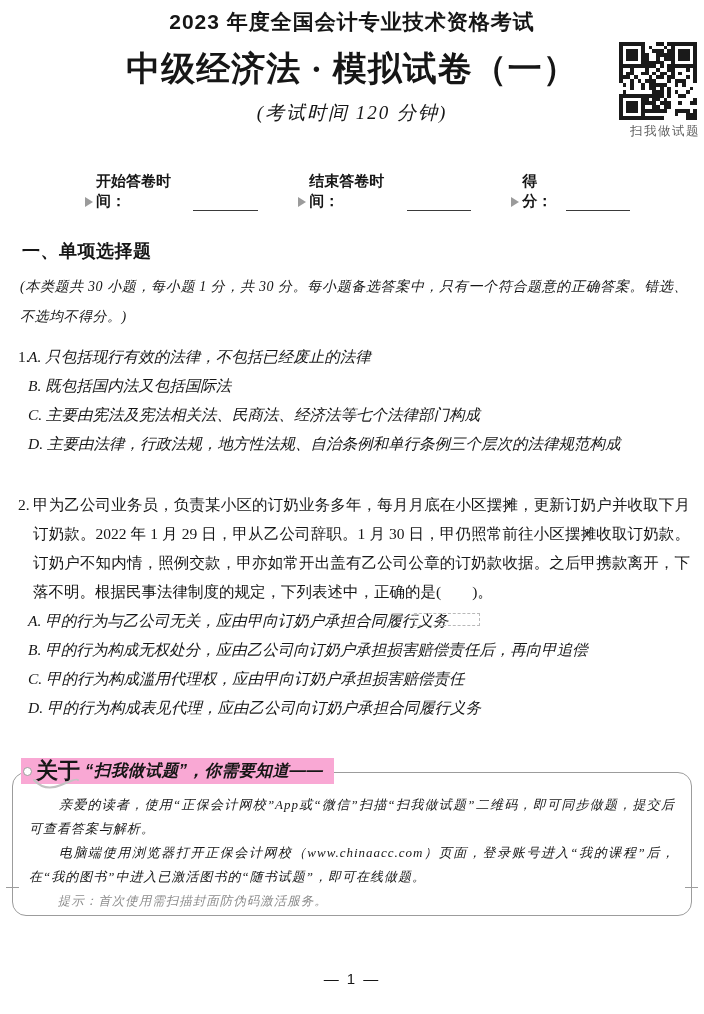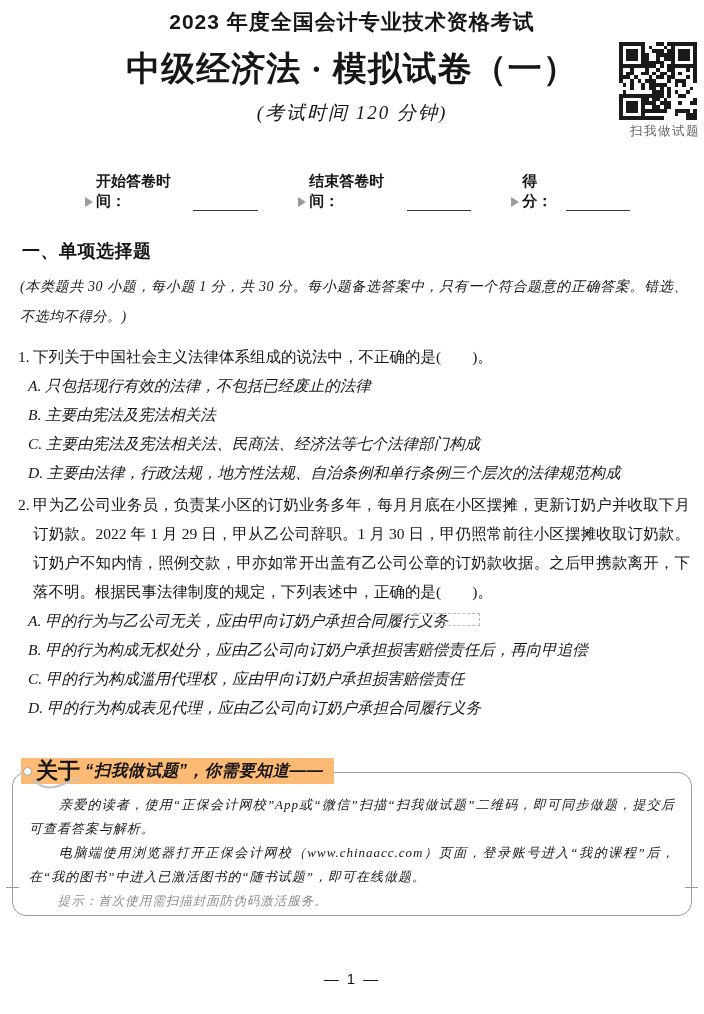--- a/index.html
+++ b/index.html
@@ -61,21 +61,21 @@
     display:inline-block;width:64px;height:11px;border:1px dashed #b9b9b9;
     margin-left:-34px;vertical-align:middle;transform:translateY(-3px);
   }
   
   .note-box{
     position:absolute;left:12px;right:12px;top:772px;height:144px;
     border:1px solid #9c9c9c;border-radius:14px;box-sizing:border-box;
     padding:20px 16px 0 16px;overflow:visible;
   }
   .box-title{
-    position:absolute;top:-15px;left:8px;background:#fdba74;
+    position:absolute;top:-15px;left:8px;background:#f9a8d4;
     display:flex;align-items:center;padding:0 10px 0 2px;
   }
   .title-circle{
     width:7px;height:7px;border:1.5px solid #9c9c9c;border-radius:50%;
     background:#fff;margin-right:4px;flex:0 0 auto;
   }
   .title-keyword{font-size:22px;font-weight:700;position:relative;line-height:26px;}
   .title-swoosh{position:absolute;left:-3px;bottom:-8px;width:46px;height:14px;}
   .title-rest{
     font-family:"Liberation Sans",sans-serif;font-weight:700;font-style:italic;
@@ -372,25 +372,24 @@
       <span class="blank"></span>
     </div>
   </div>
 
   <div class="section-heading">一、单项选择题</div>
   <div class="instructions">(本类题共 30 小题，每小题 1 分，共 30 分。每小题备选答案中，只有一个符合题意的正确答案。错选、不选均不得分。)</div>
 
   <div class="question q1">
     <div class="stem">
       <span class="qnum">1.</span>
-      <span>下列关于中国社会主义法律体系组成的说法中，不正确的是(　　)。</span>
     </div>
     <div class="options">
       <div class="option">A. 只包括现行有效的法律，不包括已经废止的法律</div>
-      <div class="option">B. 主要由宪法及宪法相关法</div>
+      <div class="option">B. 既包括国内法又包括国际法</div>
       <div class="option">C. 主要由宪法及宪法相关法、民商法、经济法等七个法律部门构成</div>
       <div class="option">D. 主要由法律，行政法规，地方性法规、自治条例和单行条例三个层次的法律规范构成</div>
     </div>
   </div>
 
   <div class="question q2">
     <div class="stem">
       <span class="qnum">2.</span>
       <span>甲为乙公司业务员，负责某小区的订奶业务多年，每月月底在小区摆摊，更新订奶户并收取下月订奶款。2022 年 1 月 29 日，甲从乙公司辞职。1 月 30 日，甲仍照常前往小区摆摊收取订奶款。订奶户不知内情，照例交款，甲亦如常开出盖有乙公司公章的订奶款收据。之后甲携款离开，下落不明。根据民事法律制度的规定，下列表述中，正确的是(　　)。</span>
     </div>

